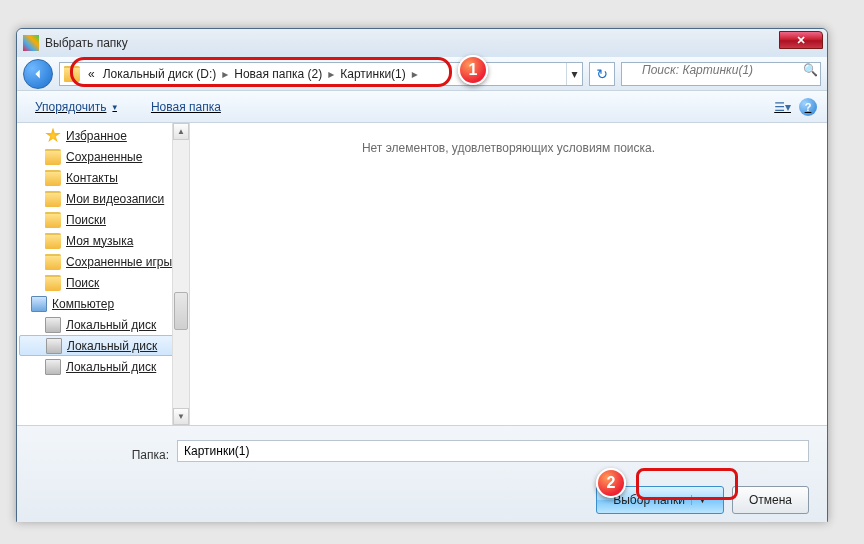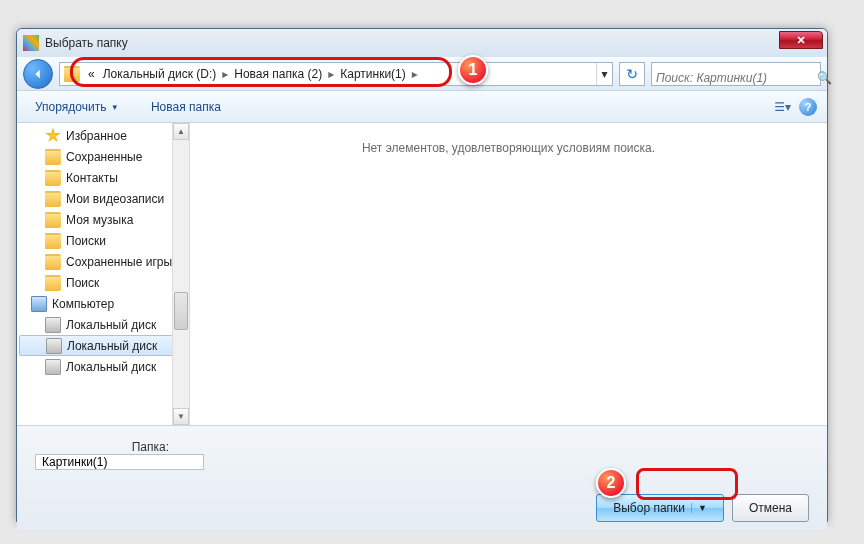--- a/index.html
+++ b/index.html
@@ -11,47 +11,47 @@
   .titlebar .close-btn { position: absolute; right: 4px; top: 2px; width: 44px; height: 18px; background: linear-gradient(#e68,#c23 45%,#a12 55%,#c34); border: 1px solid #7a1818; border-radius: 0 4px 0 0; color: #fff; display: flex; align-items: center; justify-content: center; font-weight: bold; font-size: 11px; }
   .navbar { height: 34px; background: linear-gradient(#f7fbff,#dfeaf5); display: flex; align-items: center; padding: 0 6px; gap: 6px; border-bottom: 1px solid #c8d4e0; }
   .nav-back { width: 30px; height: 30px; border-radius: 50%; background: radial-gradient(circle at 30% 30%,#6fb8ff,#1a6fcf); border: 1px solid #2e6aa8; display: flex; align-items: center; justify-content: center; color: #fff; }
   .nav-back svg { width: 14px; height: 14px; fill: #fff; }
   .breadcrumb-wrap { flex: 1; display: flex; align-items: center; height: 24px; background: #fff; border: 1px solid #a0b4c8; position: relative; }
   .bc-icon { width: 18px; height: 18px; margin: 0 4px; }
   .bc-segment { padding: 0 4px; color: #222; display: flex; align-items: center; height: 100%; }
   .bc-sep { color: #666; padding: 0 2px; }
   .bc-dropdown { width: 16px; height: 100%; display: flex; align-items: center; justify-content: center; color: #333; border-left: 1px solid #ccd8e4; }
   .refresh-box { width: 26px; height: 24px; background: #fff; border: 1px solid #a0b4c8; display: flex; align-items: center; justify-content: center; color: #1a6fcf; font-size: 14px; }
-  .search-box { width: 170px; height: 24px; background: #fff; border: 1px solid #a0b4c8; display: flex; align-items: flex-end; padding: 0 4px; }
+  .search-box { width: 200px; height: 24px; background: #fff; border: 1px solid #a0b4c8; display: flex; align-items: flex-start; padding: 0 20px; }
   .search-box input { border: none; outline: none; flex: 1; color: #888; font-style: italic; background: transparent; }
   .search-box .s-icon { color: #5a7fa8; margin-left: 4px; }
-  .toolbar { height: 32px; background: linear-gradient(#f6fbff,#e4eef8); border-bottom: 1px solid #c8d4e0; display: flex; align-items: center; padding: 0 10px; gap: 18px; }
+  .toolbar { height: 32px; background: linear-gradient(#f6fbff,#e4eef8); border-bottom: 1px solid #c8d4e0; display: flex; align-items: center; padding: 0 10px; gap: 18px; text-decoration: underline; }
   .toolbar .tb-item { color: #1a4a8a; padding: 4px 8px; display: flex; align-items: center; gap: 4px; }
   .toolbar .tb-item.drop::after { content: '▾'; font-size: 9px; margin-left: 2px; }
   .toolbar .right { margin-left: auto; display: flex; gap: 4px; align-items: center; }
   .toolbar .view-icon { color: #3a6ea5; padding: 2px 4px; }
   .toolbar .help-icon { width: 18px; height: 18px; border-radius: 50%; background: radial-gradient(circle at 30% 30%,#9fd3ff,#2a7fd4); color: #fff; display: flex; align-items: center; justify-content: center; font-weight: bold; font-size: 11px; }
   .body-area { display: flex; height: 302px; }
   .sidebar { width: 173px; border-right: 1px solid #d4dce4; overflow: hidden; position: relative; background: #fff; }
   .sidebar-inner { padding-top: 2px; }
   .tree-item { display: flex; align-items: center; height: 21px; padding-left: 28px; gap: 5px; white-space: nowrap; overflow: hidden; }
   .tree-item.lvl1 { padding-left: 14px; }
   .tree-item.sel { background: linear-gradient(#e8f3ff,#d0e6fc); border: 1px solid #9cc6f0; border-radius: 2px; margin: 0 2px; padding-left: 26px; }
   .t-icon { width: 16px; height: 16px; flex-shrink: 0; }
   .folder-y { background: linear-gradient(#ffe28a,#f3b93f); border-radius: 1px 2px 2px 1px; border-top: 2px solid #e8c157; }
   .star-y { background: radial-gradient(circle,#fc3,#e90); clip-path: polygon(50% 0,61% 35%,98% 35%,68% 57%,79% 91%,50% 70%,21% 91%,32% 57%,2% 35%,39% 35%); }
   .pc-icon { background: linear-gradient(#cfe5ff,#6fa8e0); border: 1px solid #5a88b8; border-radius: 1px; position: relative; }
   .disk-icon { background: linear-gradient(#eee,#bbb); border: 1px solid #999; border-radius: 1px; }
-  .t-label { color: #222; }
+  .t-label { color: #222; text-decoration: underline; }
   .scrollbar-v { position: absolute; right: 0; top: 0; width: 17px; height: 100%; background: #f0f0f0; border-left: 1px solid #ddd; }
   .scrollbar-v .arrow { height: 17px; background: linear-gradient(#fdfdfd,#e4e4e4); border: 1px solid #ccc; display: flex; align-items: center; justify-content: center; font-size: 8px; color: #666; }
   .scrollbar-v .thumb { position: absolute; top: 56%; height: 38px; left: 1px; right: 1px; background: linear-gradient(#e8e8e8,#cfcfcf); border: 1px solid #b0b0b0; border-radius: 2px; }
   .content { flex: 1; background: #fff; position: relative; padding-top: 18px; text-align: center; color: #6b6b6b; }
   .footer-panel { border-top: 1px solid #c8d4e0; background: linear-gradient(#f2f6fa,#e5ecf3); padding: 14px 18px 8px; }
-  .folder-row { display: flex; align-items: flex-start; margin-bottom: 24px; flex-direction: column; }
+  .folder-row { display: flex; align-items: flex-end; margin-bottom: 24px; }
   .folder-row .lbl { width: 142px; text-align: right; padding-right: 8px; color: #333; }
   .folder-row input { flex: 1; height: 22px; border: 1px solid #b8c4d0; background: #fff; padding: 0 6px; outline: none; }
   .btn-row { display: flex; justify-content: flex-end; gap: 8px; align-items: center; }
   .btn { height: 28px; padding: 0 16px; border: 1px solid #8a9aa8; background: linear-gradient(#fdfdfd,#e4e9ee); border-radius: 3px; color: #222; display: flex; align-items: center; }
   .btn.primary { background: linear-gradient(#dff3ff,#a8dcff 48%,#7fc9fb 52%,#bce6ff); border: 1px solid #3a8fd0; }
   .btn.primary .arr { font-size: 9px; margin-left: 6px; border-left: 1px solid #6ca8d8; padding-left: 6px; }
   .callout { position: absolute; border: 3px solid #d11; border-radius: 14px; pointer-events: none; z-index: 50; }
   .callout.c1 { top: 57px; left: 70px; width: 382px; height: 30px; }
   .callout.c2 { top: 468px; left: 636px; width: 102px; height: 32px; border-radius: 8px; }
   .marker { position: absolute; width: 30px; height: 30px; border-radius: 50%; background: radial-gradient(circle at 35% 30%,#ff9a5a,#e23 70%); border: 2px solid #fff; color: #fff; font-weight: bold; font-size: 16px; display: flex; align-items: center; justify-content: center; box-shadow: 0 2px 5px rgba(0,0,0,0.4); z-index: 60; }
@@ -116,25 +116,25 @@
           <div class="tree-item">
             <div class="t-icon folder-y"></div>
             <span class="t-label">Контакты</span>
           </div>
           <div class="tree-item">
             <div class="t-icon folder-y"></div>
             <span class="t-label">Мои видеозаписи</span>
           </div>
           <div class="tree-item">
             <div class="t-icon folder-y"></div>
-            <span class="t-label">Моя музыка</span>
+            <span class="t-label">Поиски</span>
           </div>
           <div class="tree-item">
             <div class="t-icon folder-y"></div>
-            <span class="t-label">Поиски</span>
+            <span class="t-label">Моя музыка</span>
           </div>
           <div class="tree-item">
             <div class="t-icon folder-y"></div>
             <span class="t-label">Сохраненные игры</span>
           </div>
           <div class="tree-item">
             <div class="t-icon folder-y"></div>
             <span class="t-label">Поиск</span>
           </div>
           <div class="tree-item lvl1">

